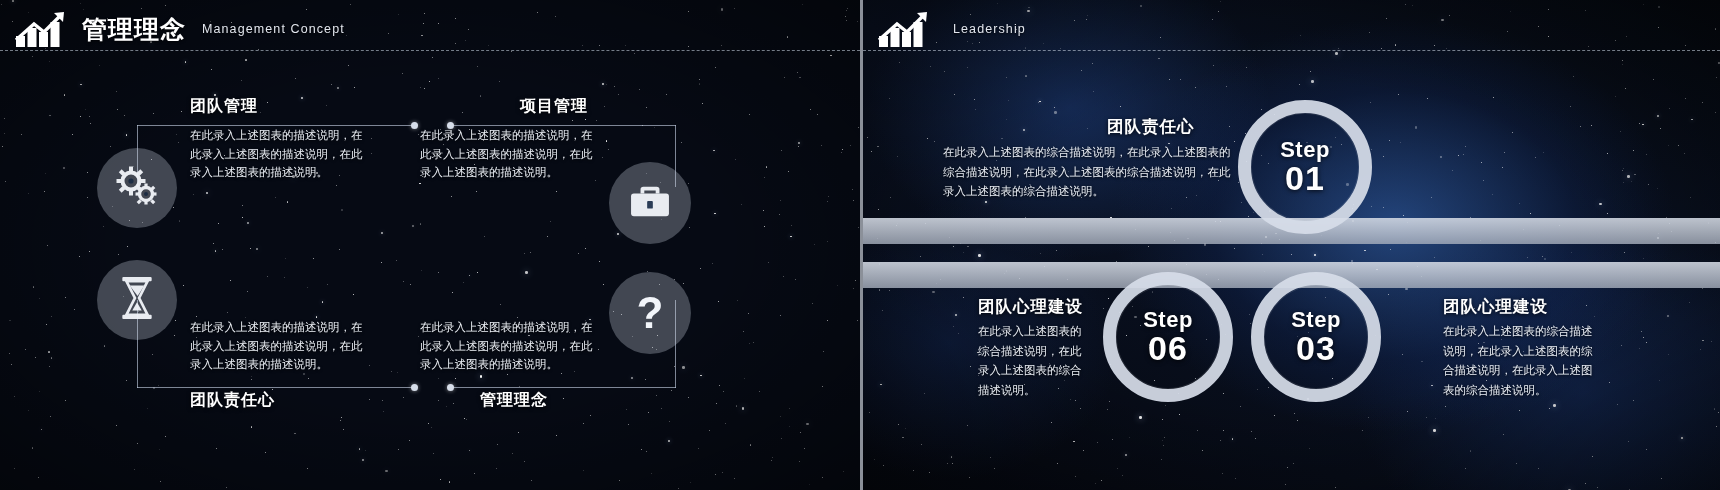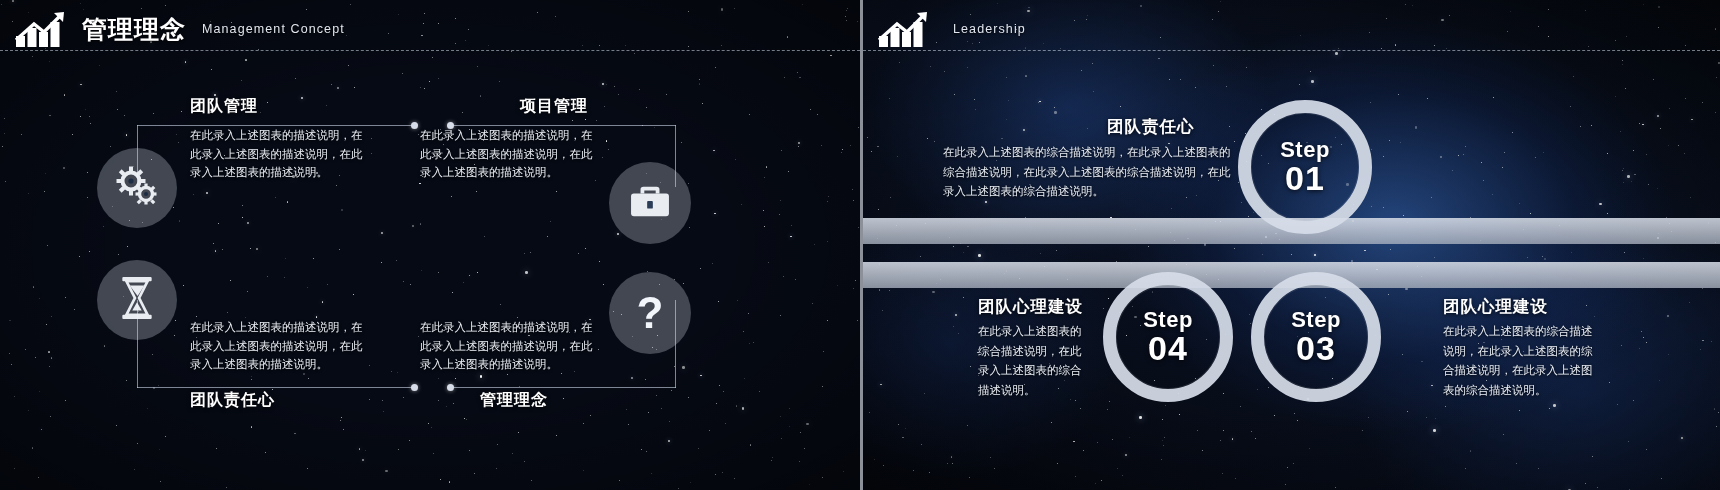--- a/index.html
+++ b/index.html
@@ -1152,21 +1152,21 @@
     <p class="rpara" style="left:80px; top:143px; width:290px; text-align:left;">在此录入上述图表的综合描述说明，在此录入上述图表的综合描述说明，在此录入上述图表的综合描述说明，在此录入上述图表的综合描述说明。</p>
     <div class="step" style="left:375px; top:100px; width:134px; height:134px;">
       <span class="sw">Step</span>
       <span class="sn">01</span>
     </div>
 
     <h2 class="rttl" style="left:115px; top:296px;">团队心理建设</h2>
     <p class="rpara" style="left:115px; top:322px; width:110px; text-align:left;">在此录入上述图表的综合描述说明，在此录入上述图表的综合描述说明。</p>
     <div class="step" style="left:240px; top:272px; width:130px; height:130px;">
       <span class="sw">Step</span>
-      <span class="sn">04</span>
+      <span class="sn">06</span>
     </div>
 
     <div class="step" style="left:388px; top:272px; width:130px; height:130px;">
       <span class="sw">Step</span>
       <span class="sn">03</span>
     </div>
     <h2 class="rttl" style="left:580px; top:296px;">团队心理建设</h2>
     <p class="rpara" style="left:580px; top:322px; width:150px; text-align:left;">在此录入上述图表的综合描述说明，在此录入上述图表的综合描述说明，在此录入上述图表的综合描述说明。</p>
   </section>
 

